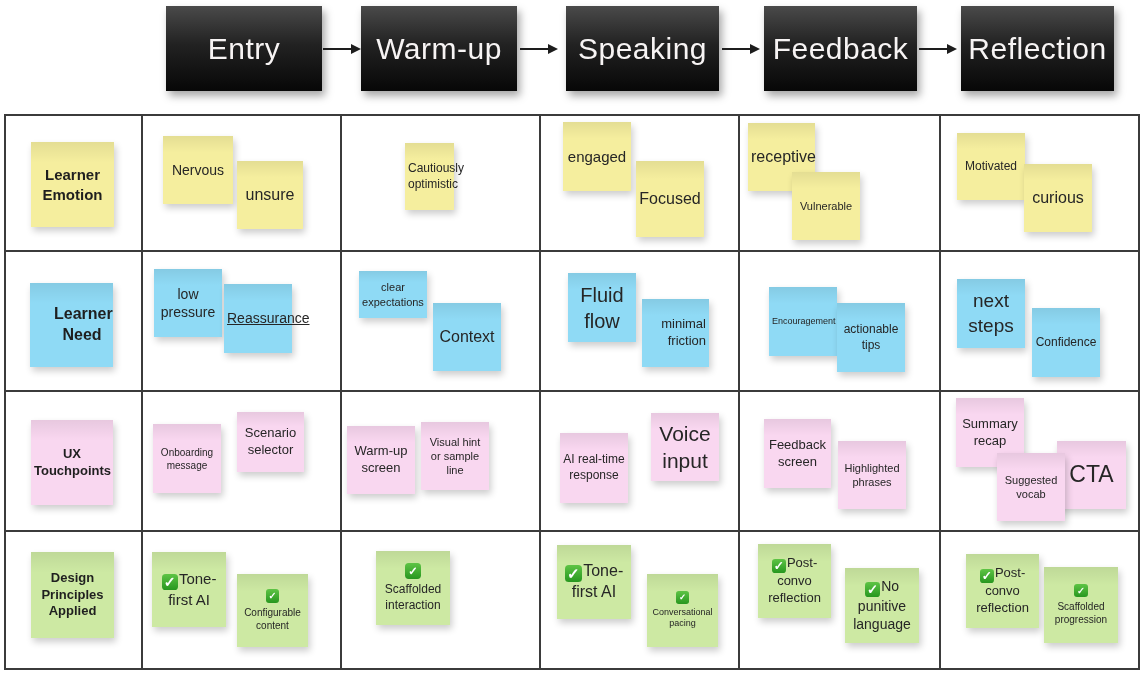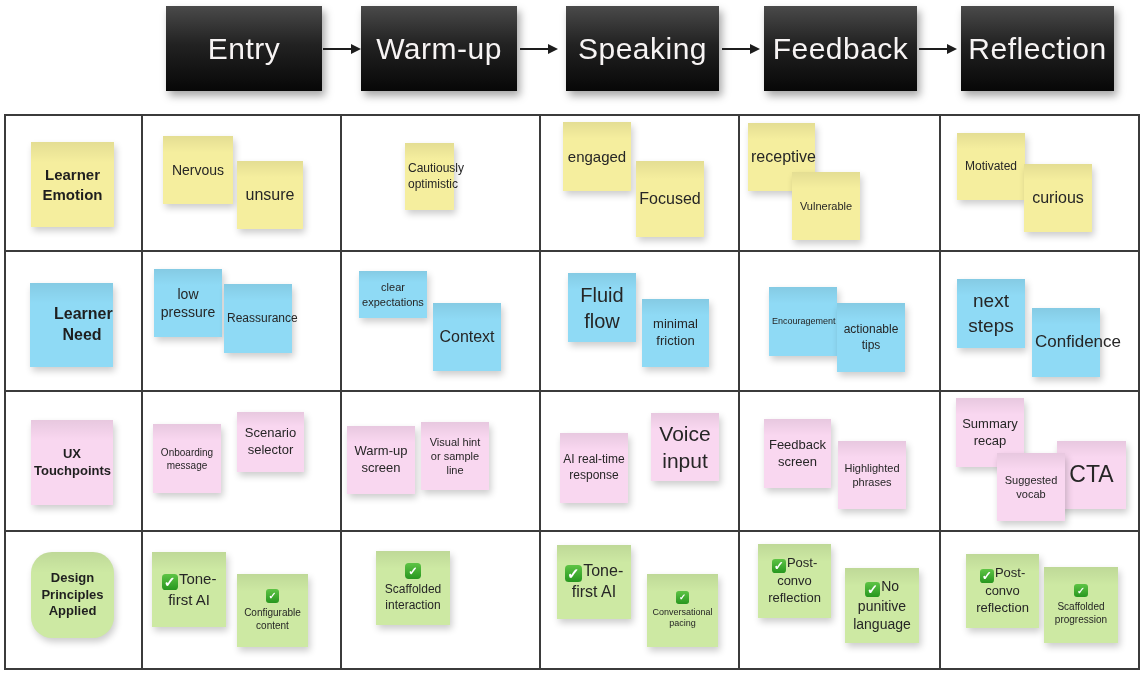--- a/index.html
+++ b/index.html
@@ -102,21 +102,21 @@
 
   <div class="sticky rlabel rl0" style="background-color: rgb(245, 238, 158);">
       <div class="txt">Learner Emotion</div>
     </div>
   <div class="sticky rlabel rl1" style="background-color: rgb(143, 218, 245); padding-left: 24px;">
       <div class="txt">Learner Need</div>
     </div>
   <div class="sticky rlabel rl2" style="background-color: rgb(249, 215, 240);">
       <div class="txt">UX Touchpoints</div>
     </div>
-  <div class="sticky rlabel rl3" style="background-color: rgb(205, 233, 163); border-radius: 21px;">
+  <div class="sticky rlabel rl3" style="background-color: rgb(205, 233, 163);">
       <div class="txt">Design Principles Applied</div>
     </div>
 
   <div id="notes">
       <div class="sticky" style="left: 163px; top: 136px; width: 70px; height: 68px; font-size: 14px; background-color: rgb(245, 238, 158);">
         <div class="txt">Nervous</div>
       </div>
       <div class="sticky" style="left: 237px; top: 161px; width: 66px; height: 68px; font-size: 16px; background-color: rgb(245, 238, 158);">
         <div class="txt">unsure</div>
       </div>
@@ -137,45 +137,45 @@
       </div>
       <div class="sticky" style="left: 957px; top: 133px; width: 68px; height: 67px; font-size: 12px; background-color: rgb(245, 238, 158);">
         <div class="txt">Motivated</div>
       </div>
       <div class="sticky" style="left: 1024px; top: 164px; width: 68px; height: 68px; font-size: 16px; background-color: rgb(245, 238, 158);">
         <div class="txt">curious</div>
       </div>
       <div class="sticky" style="left: 154px; top: 269px; width: 68px; height: 68px; font-size: 14px; background-color: rgb(143, 218, 245);">
         <div class="txt">low pressure</div>
       </div>
-      <div class="sticky" style="left: 224px; top: 284px; width: 68px; height: 69px; font-size: 12px; background-color: rgb(143, 218, 245);">
+      <div class="sticky" style="left: 224px; top: 284px; width: 68px; height: 69px; font-size: 14px; background-color: rgb(143, 218, 245); text-decoration: underline;">
         <div class="txt">Reassurance</div>
       </div>
       <div class="sticky" style="left: 359px; top: 271px; width: 68px; height: 47px; font-size: 11px; background-color: rgb(143, 218, 245);">
         <div class="txt">clear expectations</div>
       </div>
       <div class="sticky" style="left: 433px; top: 303px; width: 68px; height: 68px; font-size: 16px; background-color: rgb(143, 218, 245);">
         <div class="txt">Context</div>
       </div>
       <div class="sticky" style="left: 568px; top: 273px; width: 68px; height: 69px; font-size: 20px; background-color: rgb(143, 218, 245);">
         <div class="txt">Fluid flow</div>
       </div>
-      <div class="sticky" style="left: 642px; top: 299px; width: 67px; height: 68px; font-size: 13px; background-color: rgb(143, 218, 245);">
+      <div class="sticky" style="left: 642px; top: 299px; width: 67px; height: 68px; font-size: 13px; background-color: rgb(143, 218, 245); text-align: right;">
         <div class="txt">minimal friction</div>
       </div>
       <div class="sticky" style="left: 769px; top: 287px; width: 68px; height: 69px; font-size: 9px; background-color: rgb(143, 218, 245);">
         <div class="txt">Encouragement</div>
       </div>
       <div class="sticky" style="left: 837px; top: 303px; width: 68px; height: 69px; font-size: 12px; background-color: rgb(143, 218, 245);">
         <div class="txt">actionable tips</div>
       </div>
       <div class="sticky" style="left: 957px; top: 279px; width: 68px; height: 69px; font-size: 19px; background-color: rgb(143, 218, 245);">
         <div class="txt">next steps</div>
       </div>
-      <div class="sticky" style="left: 1032px; top: 308px; width: 68px; height: 69px; font-size: 17px; background-color: rgb(143, 218, 245); text-align: center;">
+      <div class="sticky" style="left: 1032px; top: 308px; width: 68px; height: 69px; font-size: 12px; background-color: rgb(143, 218, 245); text-align: center;">
         <div class="txt">Confidence</div>
       </div>
       <div class="sticky" style="left: 153px; top: 424px; width: 68px; height: 69px; font-size: 10px; background-color: rgb(249, 215, 240);">
         <div class="txt">Onboarding message</div>
       </div>
       <div class="sticky" style="left: 237px; top: 412px; width: 67px; height: 60px; font-size: 13px; background-color: rgb(249, 215, 240);">
         <div class="txt">Scenario selector</div>
       </div>
       <div class="sticky" style="left: 347px; top: 426px; width: 68px; height: 68px; font-size: 13px; background-color: rgb(249, 215, 240);">
         <div class="txt">Warm-up screen</div>

